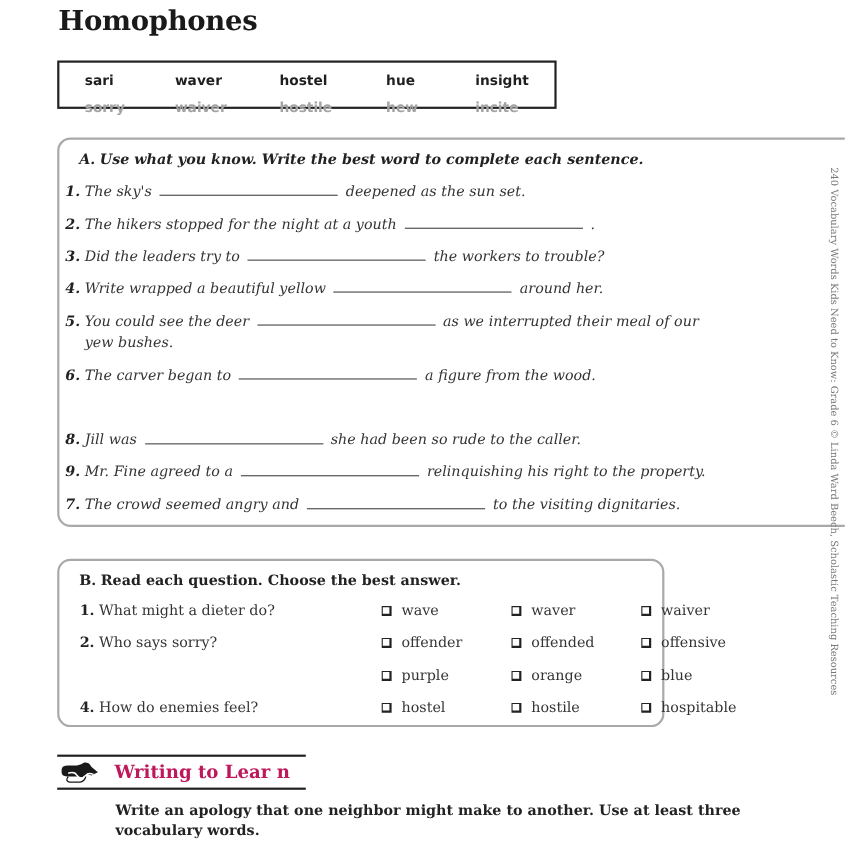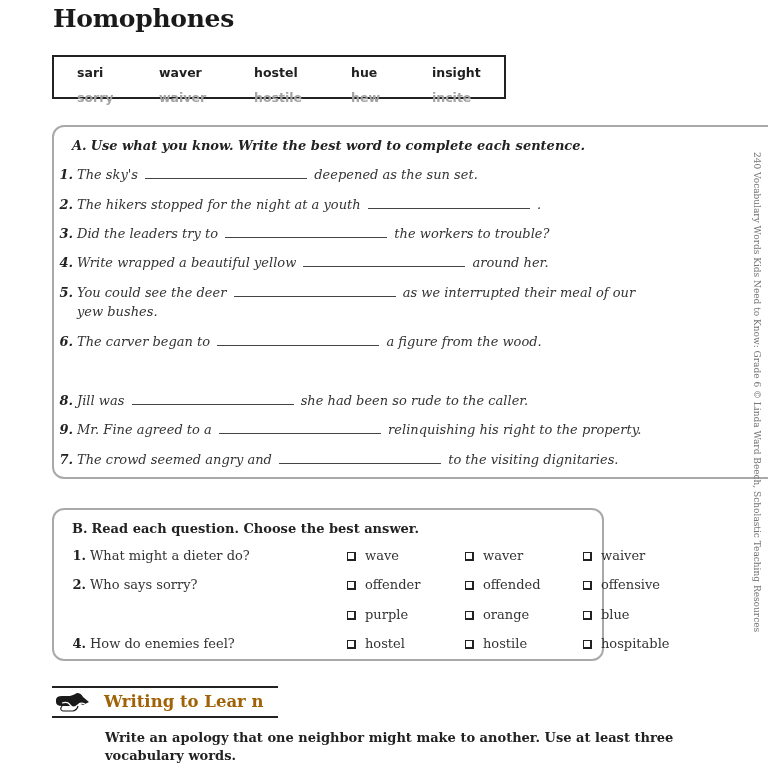--- a/index.html
+++ b/index.html
@@ -25,21 +25,21 @@
   .item .cont { display: block; padding-left: 22px; }
 
   .q { position: absolute; left: 0; width: 100%; font-size: 13px; color: #333; height: 20px; }
   .q .qtext { position: absolute; left: 18px; white-space: nowrap; }
   .q .qtext .num { display: inline-block; width: 14px; text-align: right; font-weight: bold; color: #222; margin-right: 4px; }
   .opt { position: absolute; white-space: nowrap; padding-left: 33px; }
   .box { display: inline-block; width: 9px; height: 9px; border: 1.5px solid #222; border-right-width: 2.5px; border-bottom-width: 2.5px; box-sizing: border-box; margin-right: 9px; vertical-align: -1px; }
 
   .wtl { position: absolute; left: 52px; top: 686px; width: 226px; height: 32px; border-top: 2px solid #222; border-bottom: 2px solid #222; box-sizing: border-box; }
   .wtl .icon { position: absolute; left: 2px; top: 5px; }
-  .wtl .label { position: absolute; left: 52px; top: 4px; font-weight: 900; font-size: 16.5px; color: #a16207; white-space: nowrap; }
+  .wtl .label { position: absolute; left: 52px; top: 4px; font-weight: 900; font-size: 16.5px; color: #be185d; white-space: nowrap; }
 
   .prompt { position: absolute; left: 105px; top: 729px; width: 580px; font-size: 13px; font-weight: bold; color: #222; line-height: 18px; }
 
   .side { position: absolute; left: 748px; top: 152px; width: 14px; height: 450px; }
   .side span { position: absolute; left: 0; top: 0; transform-origin: 0 0; transform: translate(14px, 0) rotate(90deg); font-size: 9px; color: #777; white-space: nowrap; }
 </style>
 </head>
 <body>
 
 <div class="title">Homophones</div>

